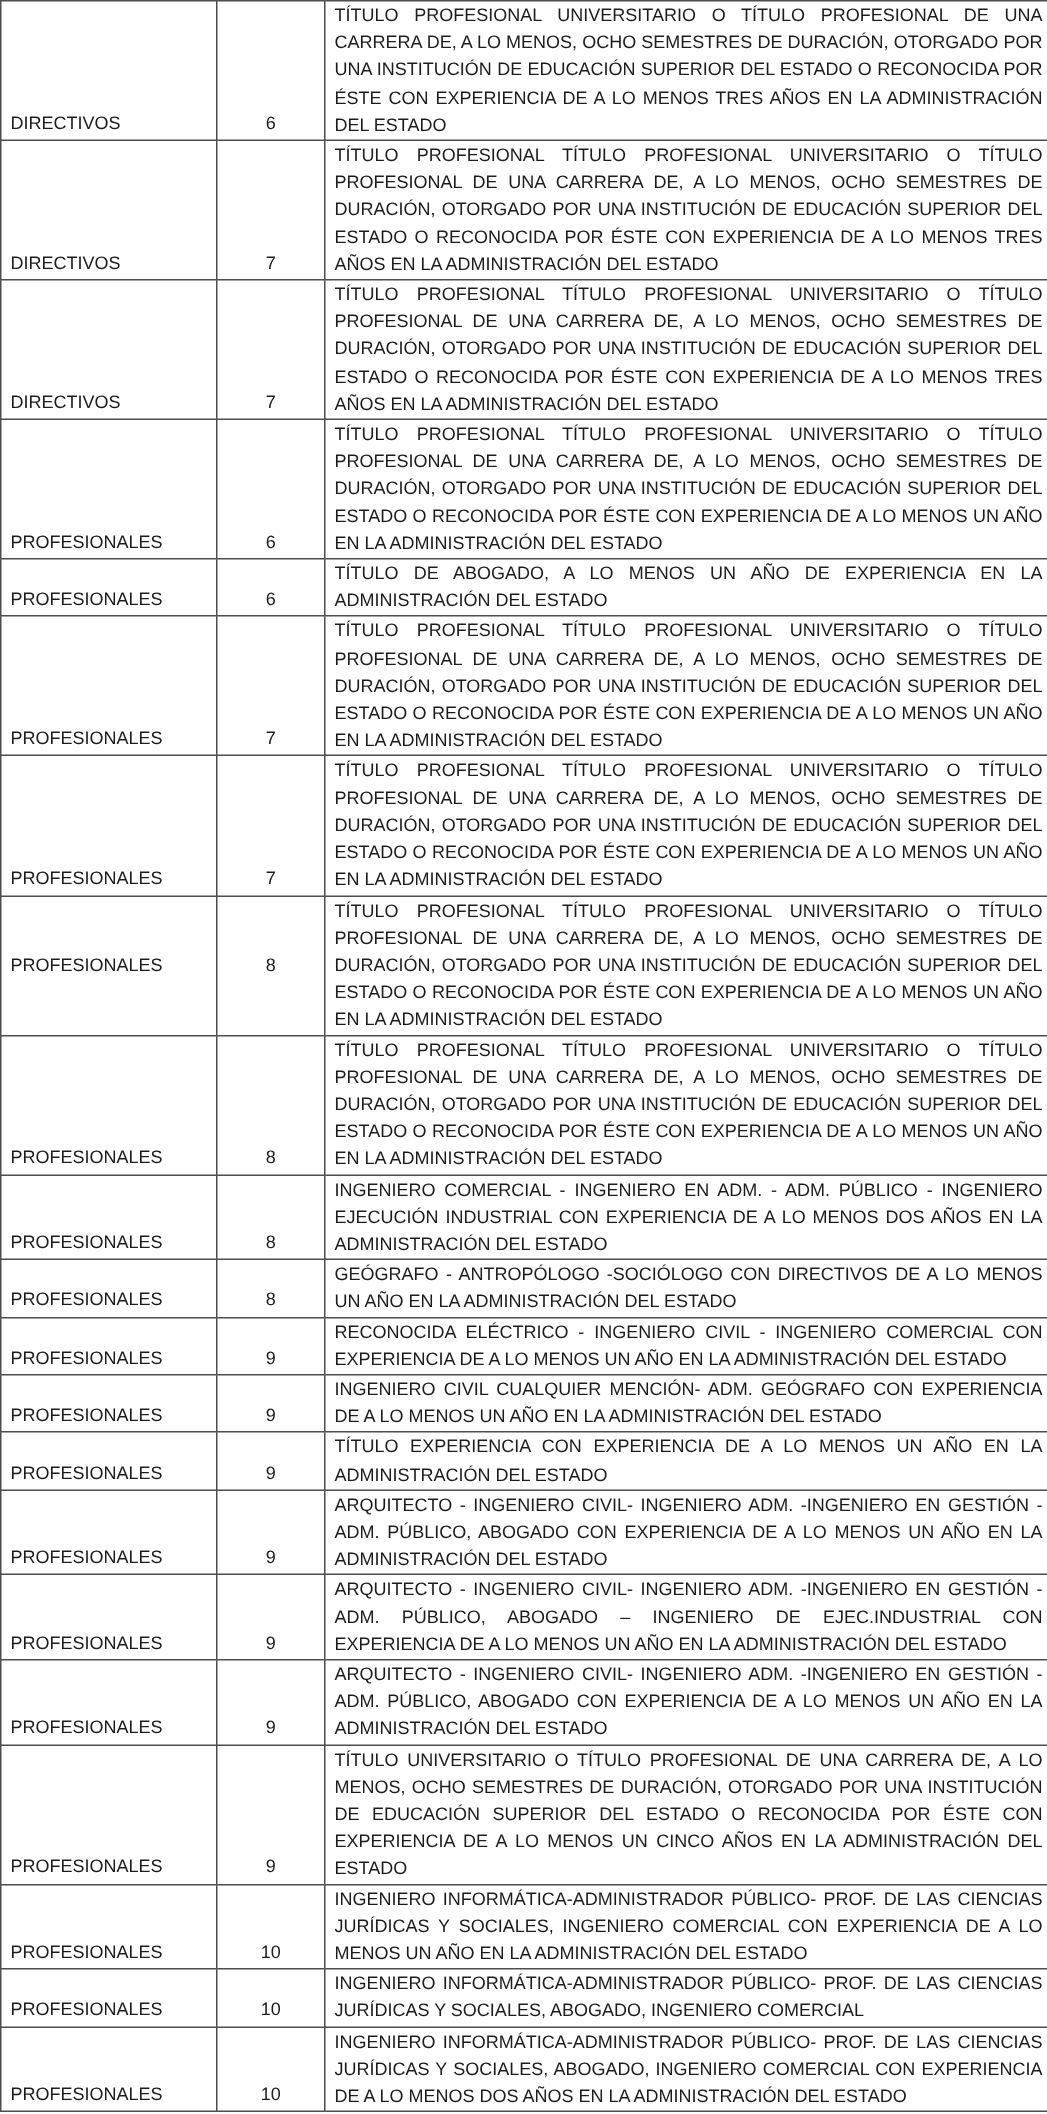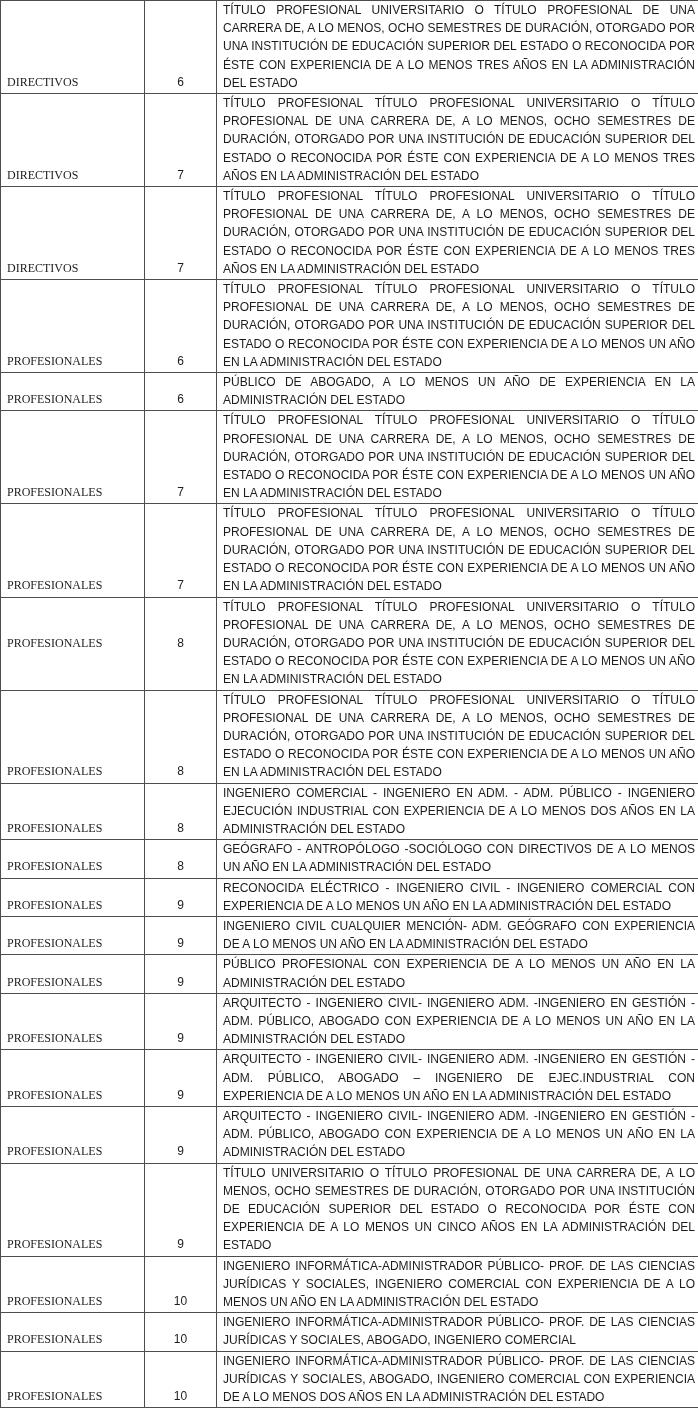--- a/index.html
+++ b/index.html
@@ -20,21 +20,20 @@
     line-height: 18.2px;
   }
   table.doc-table td {
     border: 1px solid #4d4d4d;
     vertical-align: bottom;
     overflow: hidden;
   }
   td.cat {
     padding: 0 2px 2px 6px;
     white-space: nowrap;
-    font-family: Liberation Serif, serif;
   }
   td.grade {
     padding: 0 0 2px 0;
     text-align: center;
   }
   td.req {
     padding: 0 3px 1px 6px;
     text-align: justify;
   }
   tr.mid td.cat, tr.mid td.grade {
@@ -69,21 +68,21 @@
         <td class="req">TÍTULO PROFESIONAL TÍTULO PROFESIONAL  UNIVERSITARIO O TÍTULO PROFESIONAL DE UNA CARRERA DE, A LO MENOS, OCHO SEMESTRES DE DURACIÓN, OTORGADO POR UNA INSTITUCIÓN DE EDUCACIÓN SUPERIOR DEL ESTADO O RECONOCIDA POR ÉSTE CON EXPERIENCIA DE A LO MENOS TRES AÑOS EN LA ADMINISTRACIÓN DEL ESTADO</td>
       </tr>
       <tr>
         <td class="cat">PROFESIONALES</td>
         <td class="grade">6</td>
         <td class="req">TÍTULO PROFESIONAL TÍTULO PROFESIONAL  UNIVERSITARIO O TÍTULO PROFESIONAL DE UNA CARRERA DE, A LO MENOS, OCHO SEMESTRES DE DURACIÓN, OTORGADO POR UNA INSTITUCIÓN DE EDUCACIÓN SUPERIOR DEL ESTADO O RECONOCIDA POR ÉSTE CON EXPERIENCIA DE A LO MENOS UN AÑO EN LA ADMINISTRACIÓN DEL ESTADO</td>
       </tr>
       <tr>
         <td class="cat">PROFESIONALES</td>
         <td class="grade">6</td>
-        <td class="req">PÚBLICO DE ABOGADO, A LO MENOS UN AÑO DE EXPERIENCIA EN LA ADMINISTRACIÓN DEL ESTADO</td>
+        <td class="req">TÍTULO DE ABOGADO, A LO MENOS UN AÑO DE EXPERIENCIA EN LA ADMINISTRACIÓN DEL ESTADO</td>
       </tr>
       <tr>
         <td class="cat">PROFESIONALES</td>
         <td class="grade">7</td>
         <td class="req">TÍTULO PROFESIONAL TÍTULO PROFESIONAL  UNIVERSITARIO O TÍTULO PROFESIONAL DE UNA CARRERA DE, A LO MENOS, OCHO SEMESTRES DE DURACIÓN, OTORGADO POR UNA INSTITUCIÓN DE EDUCACIÓN SUPERIOR DEL ESTADO O RECONOCIDA POR ÉSTE CON EXPERIENCIA DE A LO MENOS UN  AÑO EN LA ADMINISTRACIÓN DEL ESTADO</td>
       </tr>
       <tr>
         <td class="cat">PROFESIONALES</td>
         <td class="grade">7</td>
         <td class="req">TÍTULO PROFESIONAL TÍTULO PROFESIONAL  UNIVERSITARIO O TÍTULO PROFESIONAL DE UNA CARRERA DE, A LO MENOS, OCHO SEMESTRES DE DURACIÓN, OTORGADO POR UNA INSTITUCIÓN DE EDUCACIÓN SUPERIOR DEL ESTADO O RECONOCIDA POR ÉSTE CON EXPERIENCIA DE A LO MENOS UN AÑO EN LA ADMINISTRACIÓN DEL ESTADO</td>
@@ -114,21 +113,21 @@
         <td class="req">RECONOCIDA ELÉCTRICO - INGENIERO CIVIL - INGENIERO COMERCIAL CON EXPERIENCIA DE A LO MENOS UN  AÑO EN LA ADMINISTRACIÓN DEL ESTADO</td>
       </tr>
       <tr>
         <td class="cat">PROFESIONALES</td>
         <td class="grade">9</td>
         <td class="req">INGENIERO CIVIL CUALQUIER MENCIÓN-  ADM. GEÓGRAFO CON EXPERIENCIA DE A LO MENOS UN AÑO EN LA ADMINISTRACIÓN DEL ESTADO</td>
       </tr>
       <tr>
         <td class="cat">PROFESIONALES</td>
         <td class="grade">9</td>
-        <td class="req">PÚBLICO PROFESIONAL CON EXPERIENCIA DE A LO MENOS UN AÑO EN LA ADMINISTRACIÓN DEL ESTADO</td>
+        <td class="req">TÍTULO EXPERIENCIA CON EXPERIENCIA DE A LO MENOS UN AÑO EN LA ADMINISTRACIÓN DEL ESTADO</td>
       </tr>
       <tr>
         <td class="cat">PROFESIONALES</td>
         <td class="grade">9</td>
         <td class="req">ARQUITECTO - INGENIERO CIVIL- INGENIERO ADM. -INGENIERO EN GESTIÓN - ADM. PÚBLICO, ABOGADO CON EXPERIENCIA DE A LO MENOS UN AÑO EN LA ADMINISTRACIÓN DEL ESTADO</td>
       </tr>
       <tr>
         <td class="cat">PROFESIONALES</td>
         <td class="grade">9</td>
         <td class="req">ARQUITECTO - INGENIERO CIVIL- INGENIERO ADM. -INGENIERO EN GESTIÓN - ADM. PÚBLICO, ABOGADO – INGENIERO DE EJEC.INDUSTRIAL CON EXPERIENCIA DE A LO MENOS UN AÑO  EN LA ADMINISTRACIÓN DEL ESTADO</td>

